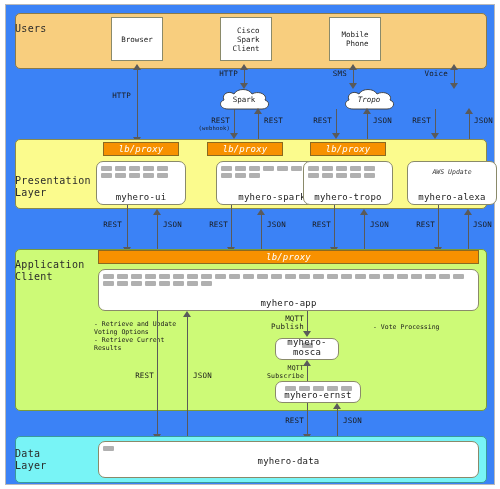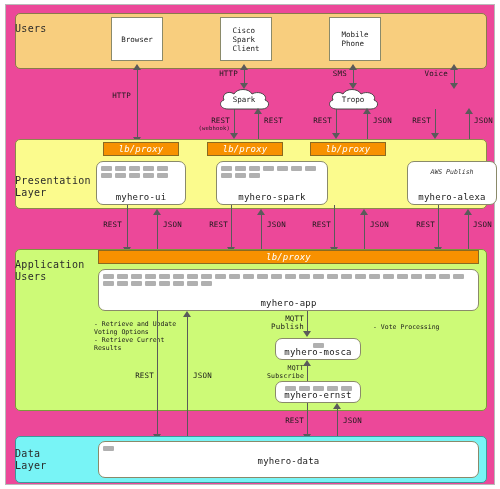--- a/index.html
+++ b/index.html
@@ -13,21 +13,21 @@
     width:500px;height:489px;
     background:#ffffff;
     overflow:hidden;
     box-sizing:border-box;
   }
   #canvas{
     position:absolute;
     left:5px;top:4px;
     width:490px;height:481px;
     border:1px solid #b9b9b9;
-    background:#ec4899;
+    background:#3b82f6;
     box-sizing:border-box;
   }
   .layer{
     position:absolute;
     border:1px solid #7a7a52;
     border-radius:5px;
     box-sizing:border-box;
   }
   .layer-label{
     position:absolute;
@@ -44,21 +44,21 @@
   #layer-application{left:9px;top:244px;width:472px;height:162px;background:#cdfa77;border-color:#7a9a3a;}
   #layer-data{left:9px;top:431px;width:472px;height:47px;background:#78f4f6;border-color:#3a9a9a;}
 
   
   .userbox{
     position:absolute;
     background:#ffffff;
     border:1px solid #8a8a6a;
     box-sizing:border-box;
     display:flex;align-items:center;justify-content:center;
-    text-align:left;
+    text-align:right;
     font-size:7.5px;
     line-height:9px;
     color:#1a1a1a;
     white-space:pre-line;
   }
 
   
   .lbproxy{
     position:absolute;
     background:#f79100;
@@ -203,21 +203,21 @@
 
     <div class="vline" style="left:252px;top:107px;height:27px;"></div>
     <div class="head-up" style="left:248px;top:103px;"></div>
     <div class="plabel" style="left:258px;top:112px;width:40px;">REST</div>
 
     <div class="head-up" style="left:343px;top:59px;"></div>
     <div class="vline" style="left:347px;top:64px;height:16px;"></div>
     <div class="head-down" style="left:343px;top:78px;"></div>
     <div class="plabel r" style="left:303px;top:65px;width:38px;">SMS</div>
 
-    <div class="cloud" style="left:319px;top:84px;">
+    <div class="cloud" style="left:335px;top:84px;font-style:italic;">
       <svg viewBox="0 0 56 22" preserveAspectRatio="none">
         <path d="M12 20 C4 20 2 13 8 11 C5 5 13 1 18 5 C21 -1 33 -1 36 5 C43 1 52 6 49 11 C55 13 53 20 46 20 Z" fill="#ffffff" stroke="#3a3a3a" stroke-width="0.9"></path>
       </svg>
       <div class="cloud-label">Tropo</div>
     </div>
 
     <div class="vline" style="left:330px;top:104px;height:26px;"></div>
     <div class="head-down" style="left:326px;top:128px;"></div>
     <div class="plabel r" style="left:286px;top:112px;width:40px;">REST</div>
 
@@ -272,23 +272,38 @@
           <span class="chip"></span>
           <span class="chip"></span>
           <span class="chip"></span>
           <span class="chip"></span>
           <span class="chip"></span>
           <span class="chip"></span>
         </div>
       <div class="svc-name">myhero-spark</div>
     </div>
 
+    <div class="svc" style="left:297px;top:156px;width:90px;height:44px;">
+      <div class="chips">
+          <span class="chip"></span>
+          <span class="chip"></span>
+          <span class="chip"></span>
+          <span class="chip"></span>
+          <span class="chip"></span>
+          <span class="chip"></span>
+          <span class="chip"></span>
+          <span class="chip"></span>
+          <span class="chip"></span>
+          <span class="chip"></span>
+        </div>
+      <div class="svc-name">myhero-tropo</div>
+    </div>
 
     <div class="svc" style="left:401px;top:156px;width:90px;height:44px;">
-      <div class="svc-sub">AWS Publish</div>
+      <div class="svc-sub">AWS Update</div>
       <div class="svc-name">myhero-alexa</div>
     </div>
 
     <div class="vline" style="left:121px;top:200px;height:44px;"></div>
     <div class="head-down" style="left:117px;top:242px;"></div>
     <div class="plabel r" style="left:78px;top:216px;width:38px;">REST</div>
     <div class="vline" style="left:151px;top:208px;height:40px;"></div>
     <div class="head-up" style="left:147px;top:204px;"></div>
     <div class="plabel" style="left:157px;top:216px;width:38px;">JSON</div>
 
@@ -308,21 +323,21 @@
 
     <div class="vline" style="left:432px;top:200px;height:44px;"></div>
     <div class="head-down" style="left:428px;top:242px;"></div>
     <div class="plabel r" style="left:391px;top:216px;width:38px;">REST</div>
     <div class="vline" style="left:462px;top:208px;height:40px;"></div>
     <div class="head-up" style="left:458px;top:204px;"></div>
     <div class="plabel" style="left:467px;top:216px;width:36px;">JSON</div>
 
     <div class="layer" id="layer-application"></div>
     <div class="layer-label" style="top:254px;">Application
-Users</div>
+Client</div>
 
     <div class="lbproxy" style="left:92px;top:245px;width:381px;height:14px;">lb/proxy</div>
 
     <div class="svc" style="left:92px;top:264px;width:381px;height:42px;padding-left:44px;">
       <div class="chips">
           <span class="chip"></span>
           <span class="chip"></span>
           <span class="chip"></span>
           <span class="chip"></span>
           <span class="chip"></span>
@@ -363,21 +378,21 @@
   Voting Options
 - Retrieve Current
   Results</div>
     <div class="note" style="left:367px;top:318px;width:110px;">- Vote Processing</div>
 
     <div class="vline" style="left:301px;top:306px;height:22px;"></div>
     <div class="head-down" style="left:297px;top:326px;"></div>
     <div class="plabel r" style="left:256px;top:310px;width:42px;">MQTT
 Publish</div>
 
-    <div class="svc" style="left:269px;top:333px;width:86px;height:22px;text-decoration:underline;">
+    <div class="svc" style="left:269px;top:333px;width:64px;height:22px;text-decoration:underline;">
       <div class="chips center">
           <span class="chip"></span>
         </div>
       <div class="svc-name">myhero-mosca</div>
     </div>
 
     <div class="vline" style="left:301px;top:359px;height:18px;"></div>
     <div class="head-up" style="left:297px;top:355px;"></div>
     <div class="plabel r small" style="left:252px;top:360px;width:46px;font-size:6.5px;line-height:7.5px;">MQTT
 Subscribe</div>

